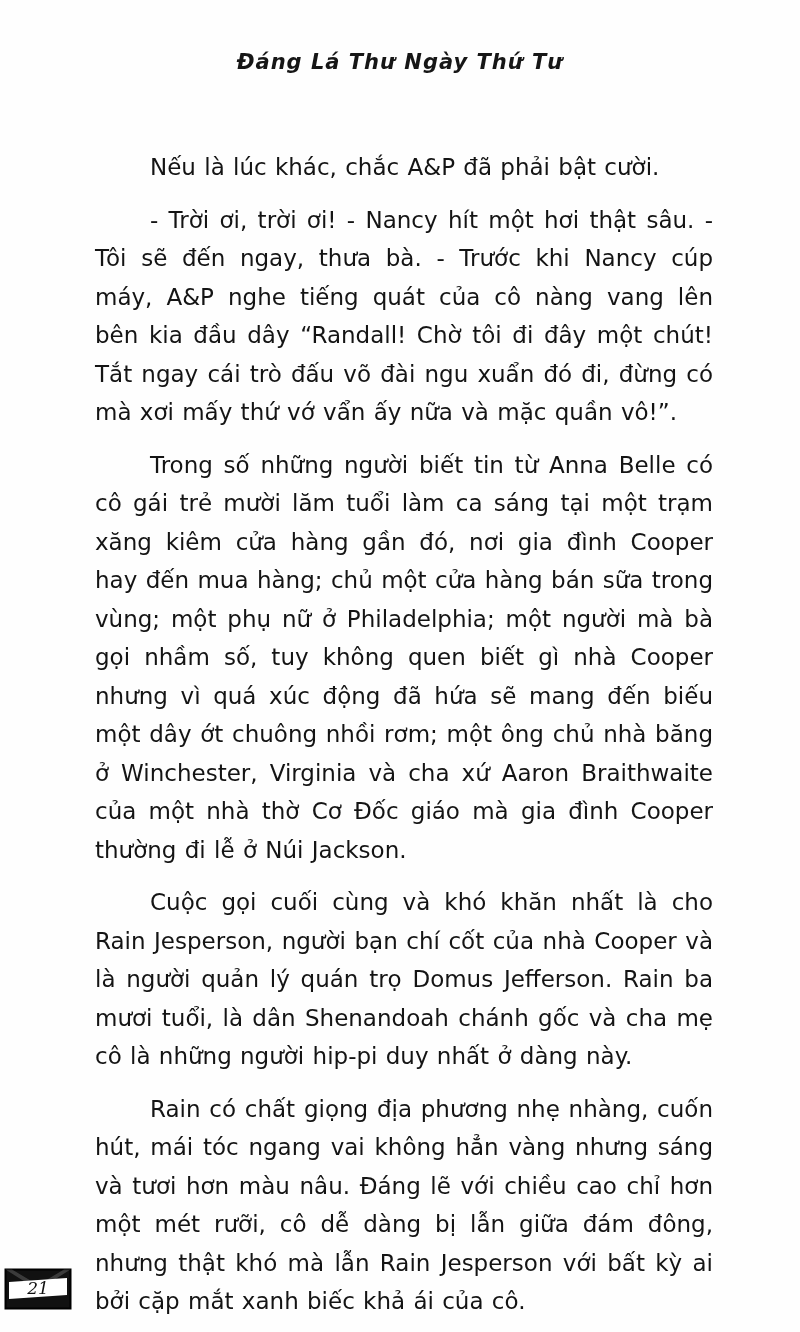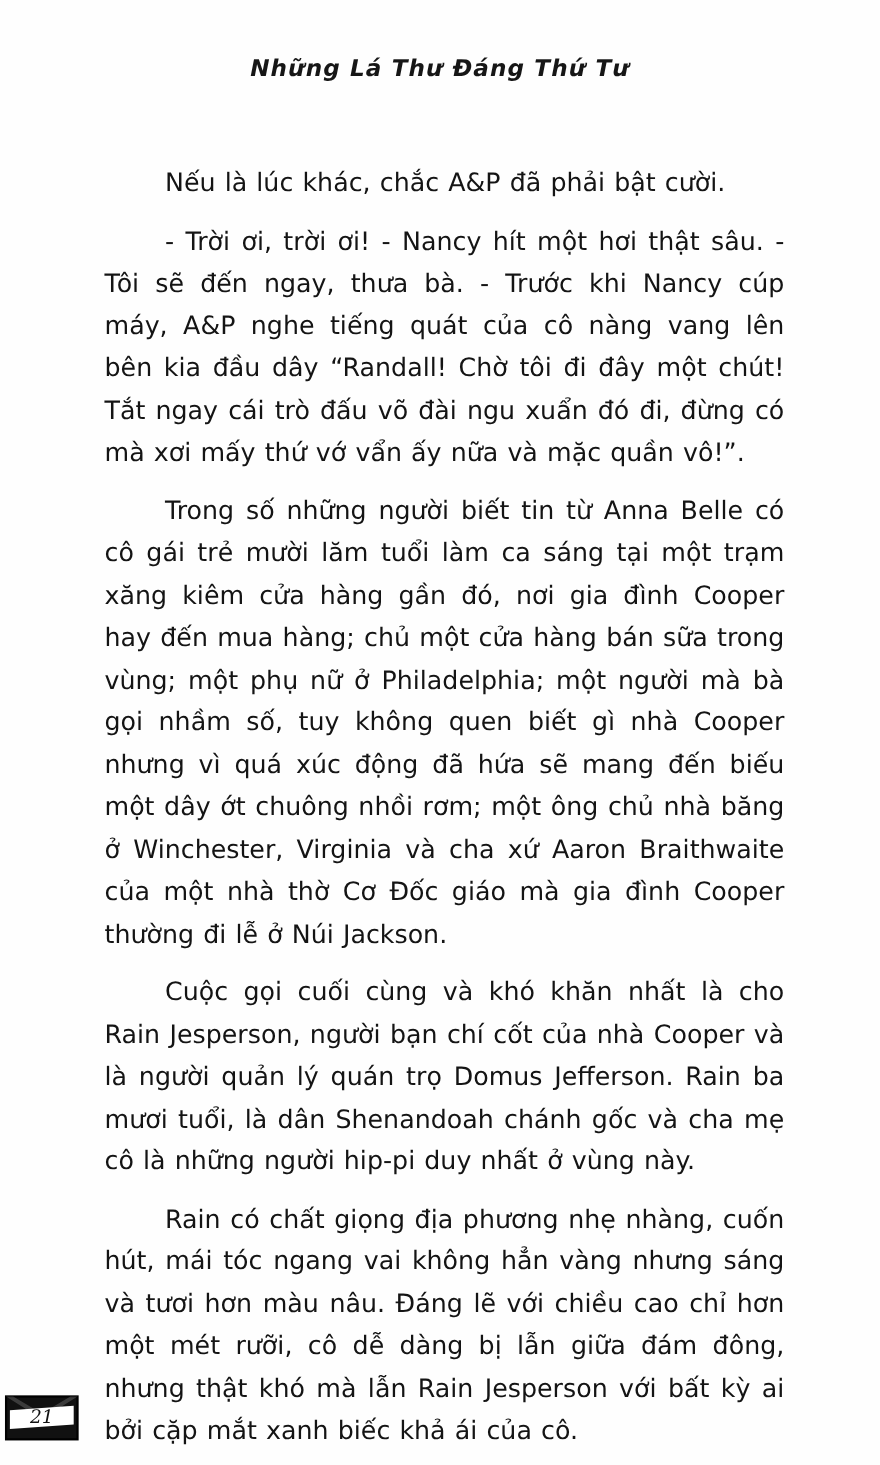--- a/index.html
+++ b/index.html
@@ -61,27 +61,27 @@
     font-style: italic;
     font-size: 17px;
     fill: #111111;
   }
 </style>
 </head>
 <body>
 
 <div class="page">
 
-  <div class="running-head">Những Lá Thư Đáng Thứ Tư</div>
+  <div class="running-head">Đáng Lá Thư Ngày Thứ Tư</div>
 
   <div class="body-text">
     <p>Nếu là lúc khác, chắc A&amp;P đã phải bật cười.</p>
     <p>- Trời ơi, trời ơi! -  Nancy hít một hơi thật sâu. - Tôi sẽ đến ngay, thưa bà. -  Trước khi Nancy cúp máy, A&amp;P nghe tiếng quát của cô nàng vang lên bên kia đầu dây “Randall! Chờ tôi đi đây một chút! Tắt ngay cái trò đấu võ đài ngu xuẩn đó đi, đừng có mà xơi mấy thứ vớ vẩn ấy nữa và mặc quần vô!”.</p>
     <p>Trong số những người biết tin từ Anna Belle có cô gái trẻ mười lăm tuổi làm ca sáng tại một trạm xăng kiêm cửa hàng gần đó, nơi gia đình Cooper hay đến mua hàng; chủ một cửa hàng bán sữa trong vùng; một phụ nữ ở Philadelphia; một người mà bà gọi nhầm số, tuy không quen biết gì nhà Cooper nhưng vì quá xúc động đã hứa sẽ mang đến biếu một dây ớt chuông nhồi rơm; một ông chủ nhà băng ở Winchester, Virginia và cha xứ Aaron Braithwaite của một nhà thờ Cơ Đốc giáo mà gia đình Cooper thường đi lễ ở Núi Jackson.</p>
-    <p>Cuộc gọi cuối cùng và khó khăn nhất là cho Rain Jesperson, người bạn chí cốt của nhà Cooper và là người quản lý quán trọ Domus Jefferson. Rain ba mươi tuổi, là dân Shenandoah chánh gốc và cha mẹ cô là những người hip-pi duy nhất ở vùng này.</p>
+    <p>Cuộc gọi cuối cùng và khó khăn nhất là cho Rain Jesperson, người bạn chí cốt của nhà Cooper và là người quản lý quán trọ Domus Jefferson. Rain ba mươi tuổi, là dân Shenandoah chánh gốc và cha mẹ cô là những người hip-pi duy nhất ở dàng này.</p>
     <p>Rain có chất giọng địa phương nhẹ nhàng, cuốn hút, mái tóc ngang vai không hẳn vàng nhưng sáng và tươi hơn màu nâu. Đáng lẽ với chiều cao chỉ hơn một mét rưỡi, cô dễ dàng bị lẫn giữa đám đông, nhưng thật khó mà lẫn Rain Jesperson với bất kỳ ai bởi cặp mắt xanh biếc khả ái của cô.</p>
   </div>
 
   <div class="page-footer">
     <div class="envelope">
       <svg width="68" height="42" viewBox="0 0 68 42" xmlns="http://www.w3.org/2000/svg">
 
         <rect x="1.5" y="1.5" width="65" height="39" fill="#111111" stroke="#000000" stroke-width="2"></rect>
 
         <polygon points="5,14 63,10 63,27 5,31" fill="#ffffff"></polygon>

